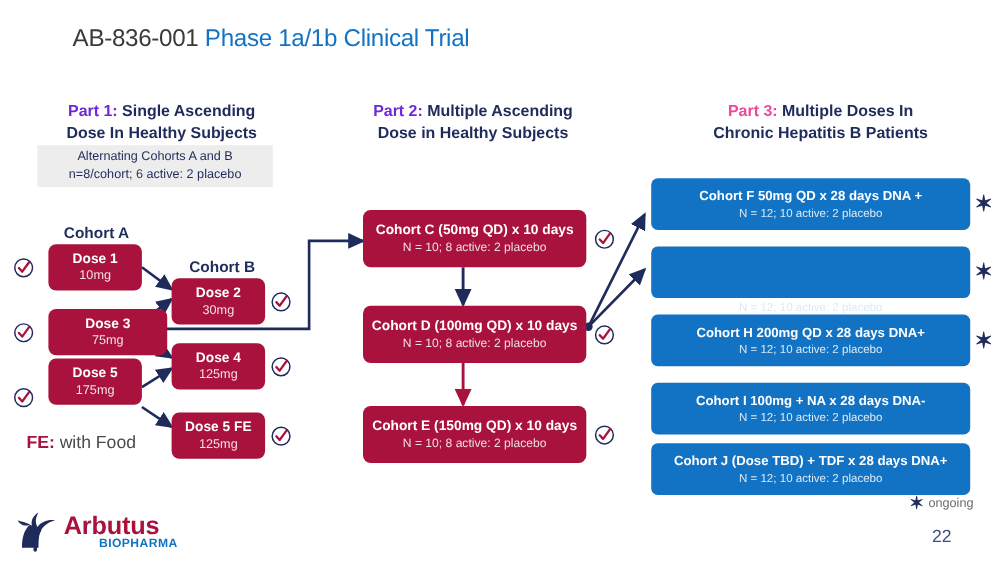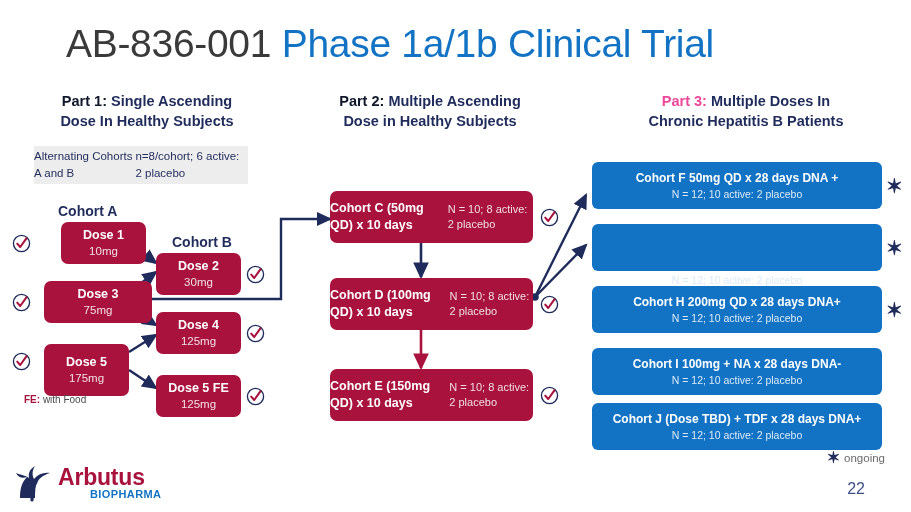--- a/index.html
+++ b/index.html
@@ -10,46 +10,46 @@
     width: 911px; height: 512px;
     position: relative;
     font-family: "Liberation Sans", sans-serif;
     overflow: hidden;
   }
   .slide { position: absolute; inset: 0; }
 
   
   .title {
     position: absolute; left: 66px; top: 22px;
-    font-size: 39px; font-weight: 400;
+    font-size: 22px; font-weight: 400;
     color: #3a3a3a; white-space: nowrap;
     letter-spacing: -0.3px;
   }
   .title .accent { color: #1273C4; }
 
   
   .part-head {
     position: absolute;
     text-align: center;
     font-size: 14.5px; font-weight: bold;
     color: #1F2B5B; line-height: 1.35;
   }
-  .part-head .p1 { color: #0f172a; }
+  .part-head .p1 { color: #6d28d9; }
   .part-head .p3 { color: #ec4899; }
 
   #part1-head { left: 22px;  top: 92px; width: 250px; }
   #part2-head { left: 305px; top: 92px; width: 250px; }
   #part3-head { left: 600px; top: 92px; width: 292px; }
 
   
   .note-box {
-    position: absolute; left: 34px; top: 146px;
+    position: absolute; left: 34px; top: 132px;
     width: 214px; height: 38px;
     background: #EDEDED;
-    display: flex; flex-direction: row;
+    display: flex; flex-direction: column;
     align-items: center; justify-content: center;
     font-size: 11.5px; color: #1F2B5B; line-height: 1.45;
   }
 
   
   .cohort-label {
     position: absolute;
     font-size: 14px; font-weight: bold; color: #1F2B5B;
     white-space: nowrap;
   }
@@ -64,21 +64,21 @@
     color: #ffffff; line-height: 1.25;
   }
   .dose-box .d-name { font-size: 12.5px; font-weight: bold; }
   .dose-box .d-amt  { font-size: 11.5px; font-weight: normal; color: #f2dfe4; }
 
   
   .cohort-box {
     position: absolute;
     background: #A8123C;
     border-radius: 7px;
-    display: flex; flex-direction: row;
+    display: flex; flex-direction: column;
     align-items: center; justify-content: center;
     color: #ffffff; line-height: 1.35;
   }
   .cohort-box .c-title { font-size: 12.5px; font-weight: bold; }
   .cohort-box .c-sub   { font-size: 11px; color: #f0dde2; }
 
   
   .blue-box {
     position: absolute;
     background: #1273C4;
@@ -101,21 +101,21 @@
   
   .asterisk {
     position: absolute;
     font-size: 20px; font-weight: bold;
     color: #1F2B5B; line-height: 1;
   }
 
   
   .fe-legend {
     position: absolute; left: 24px; top: 394px;
-    font-size: 10px; color: #4a4a4a; white-space: nowrap;
+    font-size: 16px; color: #4a4a4a; white-space: nowrap;
   }
   .fe-legend b { color: #A8123C; }
 
   
   .ongoing {
     position: absolute; right: 26px; top: 448px;
     font-size: 11.5px; color: #6b6b6b; white-space: nowrap;
     display: flex; align-items: center; gap: 4px;
   }
   .ongoing .star { color: #1F2B5B; font-size: 16px; font-weight: bold; }
@@ -200,41 +200,41 @@
     <line x1="421" y1="330" x2="421" y2="368" stroke="#A8123C" stroke-width="2.6" marker-end="url(#crimsonArrow)"></line>
 
     <circle cx="535" cy="297" r="3.8" fill="#1F2B5B"></circle>
     <line x1="535" y1="297" x2="586" y2="195" stroke="#1F2B5B" stroke-width="2.4" marker-end="url(#navyArrow)"></line>
     <line x1="535" y1="297" x2="586" y2="245" stroke="#1F2B5B" stroke-width="2.4" marker-end="url(#navyArrow)"></line>
   </svg>
 
   <div class="cohort-label" style="left:58px; top:203px;">Cohort A</div>
   <div class="cohort-label" style="left:172px; top:234px;">Cohort B</div>
 
-  <div class="dose-box" style="left:61px; top:222px; width:85px; height:42px;">
+  <div class="dose-box" style="left:44px; top:222px; width:85px; height:42px;">
     <span class="d-name">Dose 1</span>
     <span class="d-amt">10mg</span>
   </div>
 
   <div class="dose-box" style="left:156px; top:253px; width:85px; height:42px;">
     <span class="d-name">Dose 2</span>
     <span class="d-amt">30mg</span>
   </div>
 
   <div class="dose-box" style="left:44px; top:281px; width:108px; height:42px;">
     <span class="d-name">Dose 3</span>
     <span class="d-amt">75mg</span>
   </div>
 
   <div class="dose-box" style="left:156px; top:312px; width:85px; height:42px;">
     <span class="d-name">Dose 4</span>
     <span class="d-amt">125mg</span>
   </div>
 
-  <div class="dose-box" style="left:44px; top:344px; width:85px; height:52px;">
+  <div class="dose-box" style="left:44px; top:326px; width:85px; height:42px;">
     <span class="d-name">Dose 5</span>
     <span class="d-amt">175mg</span>
   </div>
 
   <div class="dose-box" style="left:156px; top:375px; width:85px; height:42px;">
     <span class="d-name">Dose 5 FE</span>
     <span class="d-amt">125mg</span>
   </div>
 
   <div class="fe-legend">

